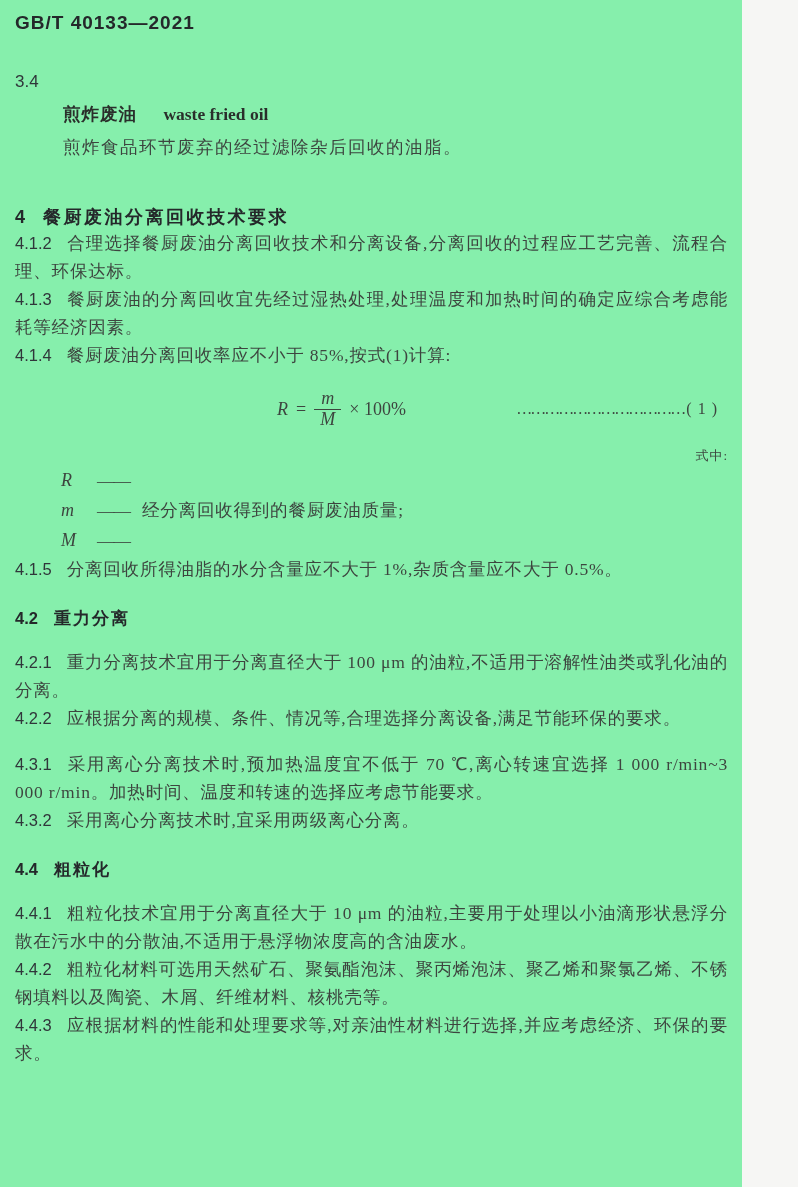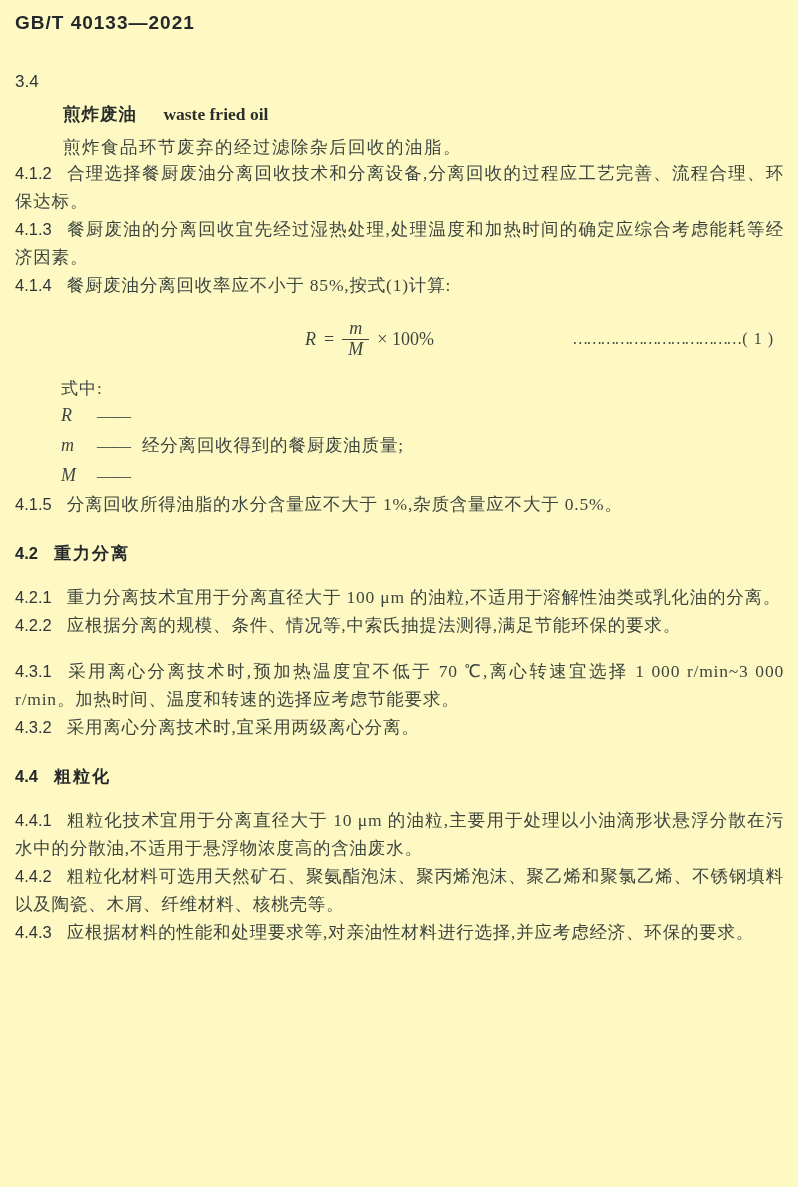--- a/index.html
+++ b/index.html
@@ -4,22 +4,22 @@
 <style>
   html,body{margin:0;padding:0;}
   body{
     width:798px;height:1187px;
     background:#f6f6f4;
     font-family:"Liberation Serif",serif;
     color:#3d453f;
     overflow:hidden;
   }
   .page{
-    width:798px;height:1187px;
-    background:#fef9c3;
+    width:742px;height:1187px;
+    background:#86efac;
     box-sizing:border-box;
     padding:12px 14px 0 15px;
     position:relative;
   }
   
   .doc-header{
     font-family:"Liberation Sans",sans-serif;
     font-weight:bold;font-size:19px;color:#24282a;
     letter-spacing:1px;
   }
@@ -74,21 +74,21 @@
   .frac{display:inline-block;text-align:center;vertical-align:middle;line-height:1.1;}
   .frac .num{display:block;font-style:italic;padding:0 6px;}
   .frac .den{display:block;font-style:italic;border-top:1.5px solid #3d453f;padding:0 6px;}
   .f-rhs{margin-left:8px;}
   .f-dots{
     position:absolute;right:10px;top:50%;transform:translateY(-50%);
     font-size:16px;letter-spacing:-2px;white-space:nowrap;color:#3d453f;
   }
   .f-label{letter-spacing:1px;margin-left:2px;}
   
-  .where-label{margin:4px 0 0 46px;font-size:17px;letter-spacing:1px;}
+  .where-label{margin:4px 0 0 46px;font-size:13px;letter-spacing:1px;text-align:right;}
   .where-row{
     display:flex;margin-left:46px;line-height:30px;font-size:17.5px;
   }
   .w-sym{width:36px;font-style:italic;font-size:18px;}
   .w-dash{letter-spacing:-1px;margin-right:12px;white-space:nowrap;}
   .w-desc{letter-spacing:0.8px;}
   .gap-head{margin-top:24px;}
   .after-head{margin-top:18px;}
 </style>
 </head>
@@ -98,20 +98,23 @@
 
   <div class="doc-header">GB/T 40133—2021</div>
 
   <div class="term-no">3.4</div>
   <div class="term-line">
     <span class="term-cn">煎炸废油</span>
     <span class="term-en">waste fried oil</span>
   </div>
   <div class="term-def">煎炸食品环节废弃的经过滤除杂后回收的油脂。</div>
 
+  <div class="chapter">
+    <span class="h-no">4</span><span>餐厨废油分离回收技术要求</span>
+  </div>
 
 
   <p class="clause">
     <span class="cnum">4.1.2</span><span class="ctext">合理选择餐厨废油分离回收技术和分离设备,分离回收的过程应工艺完善、流程合理、环保达标。</span>
   </p>
   <p class="clause">
     <span class="cnum">4.1.3</span><span class="ctext">餐厨废油的分离回收宜先经过湿热处理,处理温度和加热时间的确定应综合考虑能耗等经济因素。</span>
   </p>
   <p class="clause">
     <span class="cnum">4.1.4</span><span class="ctext">餐厨废油分离回收率应不小于 85%,按式(1)计算:</span>
@@ -151,21 +154,21 @@
     <span class="cnum">4.1.5</span><span class="ctext">分离回收所得油脂的水分含量应不大于 1%,杂质含量应不大于 0.5%。</span>
   </p>
 
   <div class="sec-head gap-head">
     <span class="h-no">4.2</span><span>重力分离</span>
   </div>
   <p class="clause after-head">
     <span class="cnum">4.2.1</span><span class="ctext">重力分离技术宜用于分离直径大于 100 μm 的油粒,不适用于溶解性油类或乳化油的分离。</span>
   </p>
   <p class="clause">
-    <span class="cnum">4.2.2</span><span class="ctext">应根据分离的规模、条件、情况等,中索氏抽提法测得,满足节能环保的要求。</span>
+    <span class="cnum">4.2.2</span><span class="ctext">应根据分离的规模、条件、情况等,合理选择分离设备,满足节能环保的要求。</span>
   </p>
 
   <p class="clause after-head">
     <span class="cnum">4.3.1</span><span class="ctext">采用离心分离技术时,预加热温度宜不低于 70 ℃,离心转速宜选择 1 000 r/min~3 000 r/min。加热时间、温度和转速的选择应考虑节能要求。</span>
   </p>
   <p class="clause">
     <span class="cnum">4.3.2</span><span class="ctext">采用离心分离技术时,宜采用两级离心分离。</span>
   </p>
 
   <div class="sec-head gap-head">

